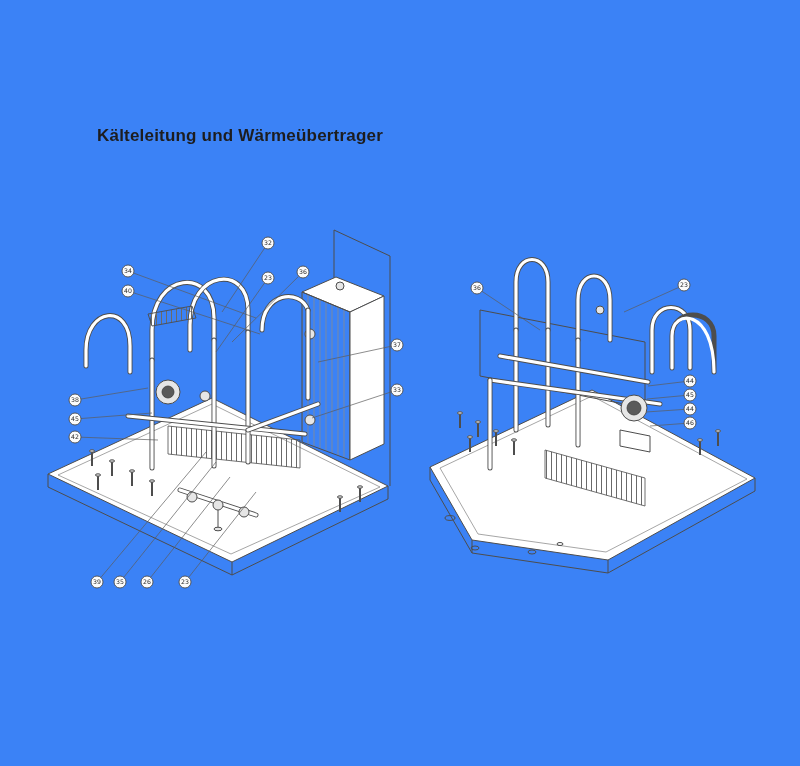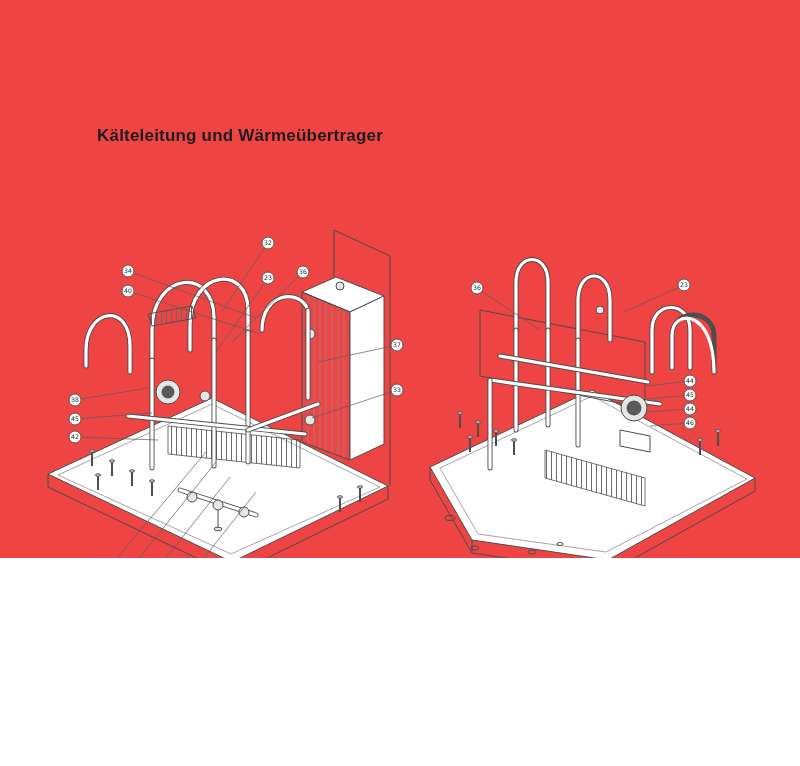--- a/index.html
+++ b/index.html
@@ -1,16 +1,16 @@
 <!DOCTYPE html>
 <html><head>
 <meta charset="utf-8">
 <style>
   html,body{margin:0;padding:0;background:#ffffff;}
-  .page{position:relative;width:800px;height:558px;background:#ef4444;overflow:hidden;
+  .page{position:relative;width:800px;height:766px;background:#3b82f6;overflow:hidden;
         font-family:"Liberation Sans", sans-serif;text-decoration:underline;}
   .title{position:absolute;left:97px;top:126px;margin:0;font-size:17px;font-weight:700;
          color:#1d1d1f;letter-spacing:.2px;}
   svg{position:absolute;left:0;top:0;}
   .edge{stroke:#4d4d4d;stroke-width:1;fill:none;stroke-linejoin:round;}
   .thin{stroke:#6a6a6a;stroke-width:.6;fill:none;}
   .tube-o{stroke:#4d4d4d;stroke-width:5;fill:none;stroke-linecap:round;}
   .tube-i{stroke:#ffffff;stroke-width:3.2;fill:none;stroke-linecap:round;}
   .face{fill:#ffffff;stroke:#4d4d4d;stroke-width:1;stroke-linejoin:round;}
   .dark{fill:#5a5a5a;stroke:#3c3c3c;stroke-width:.8;}

